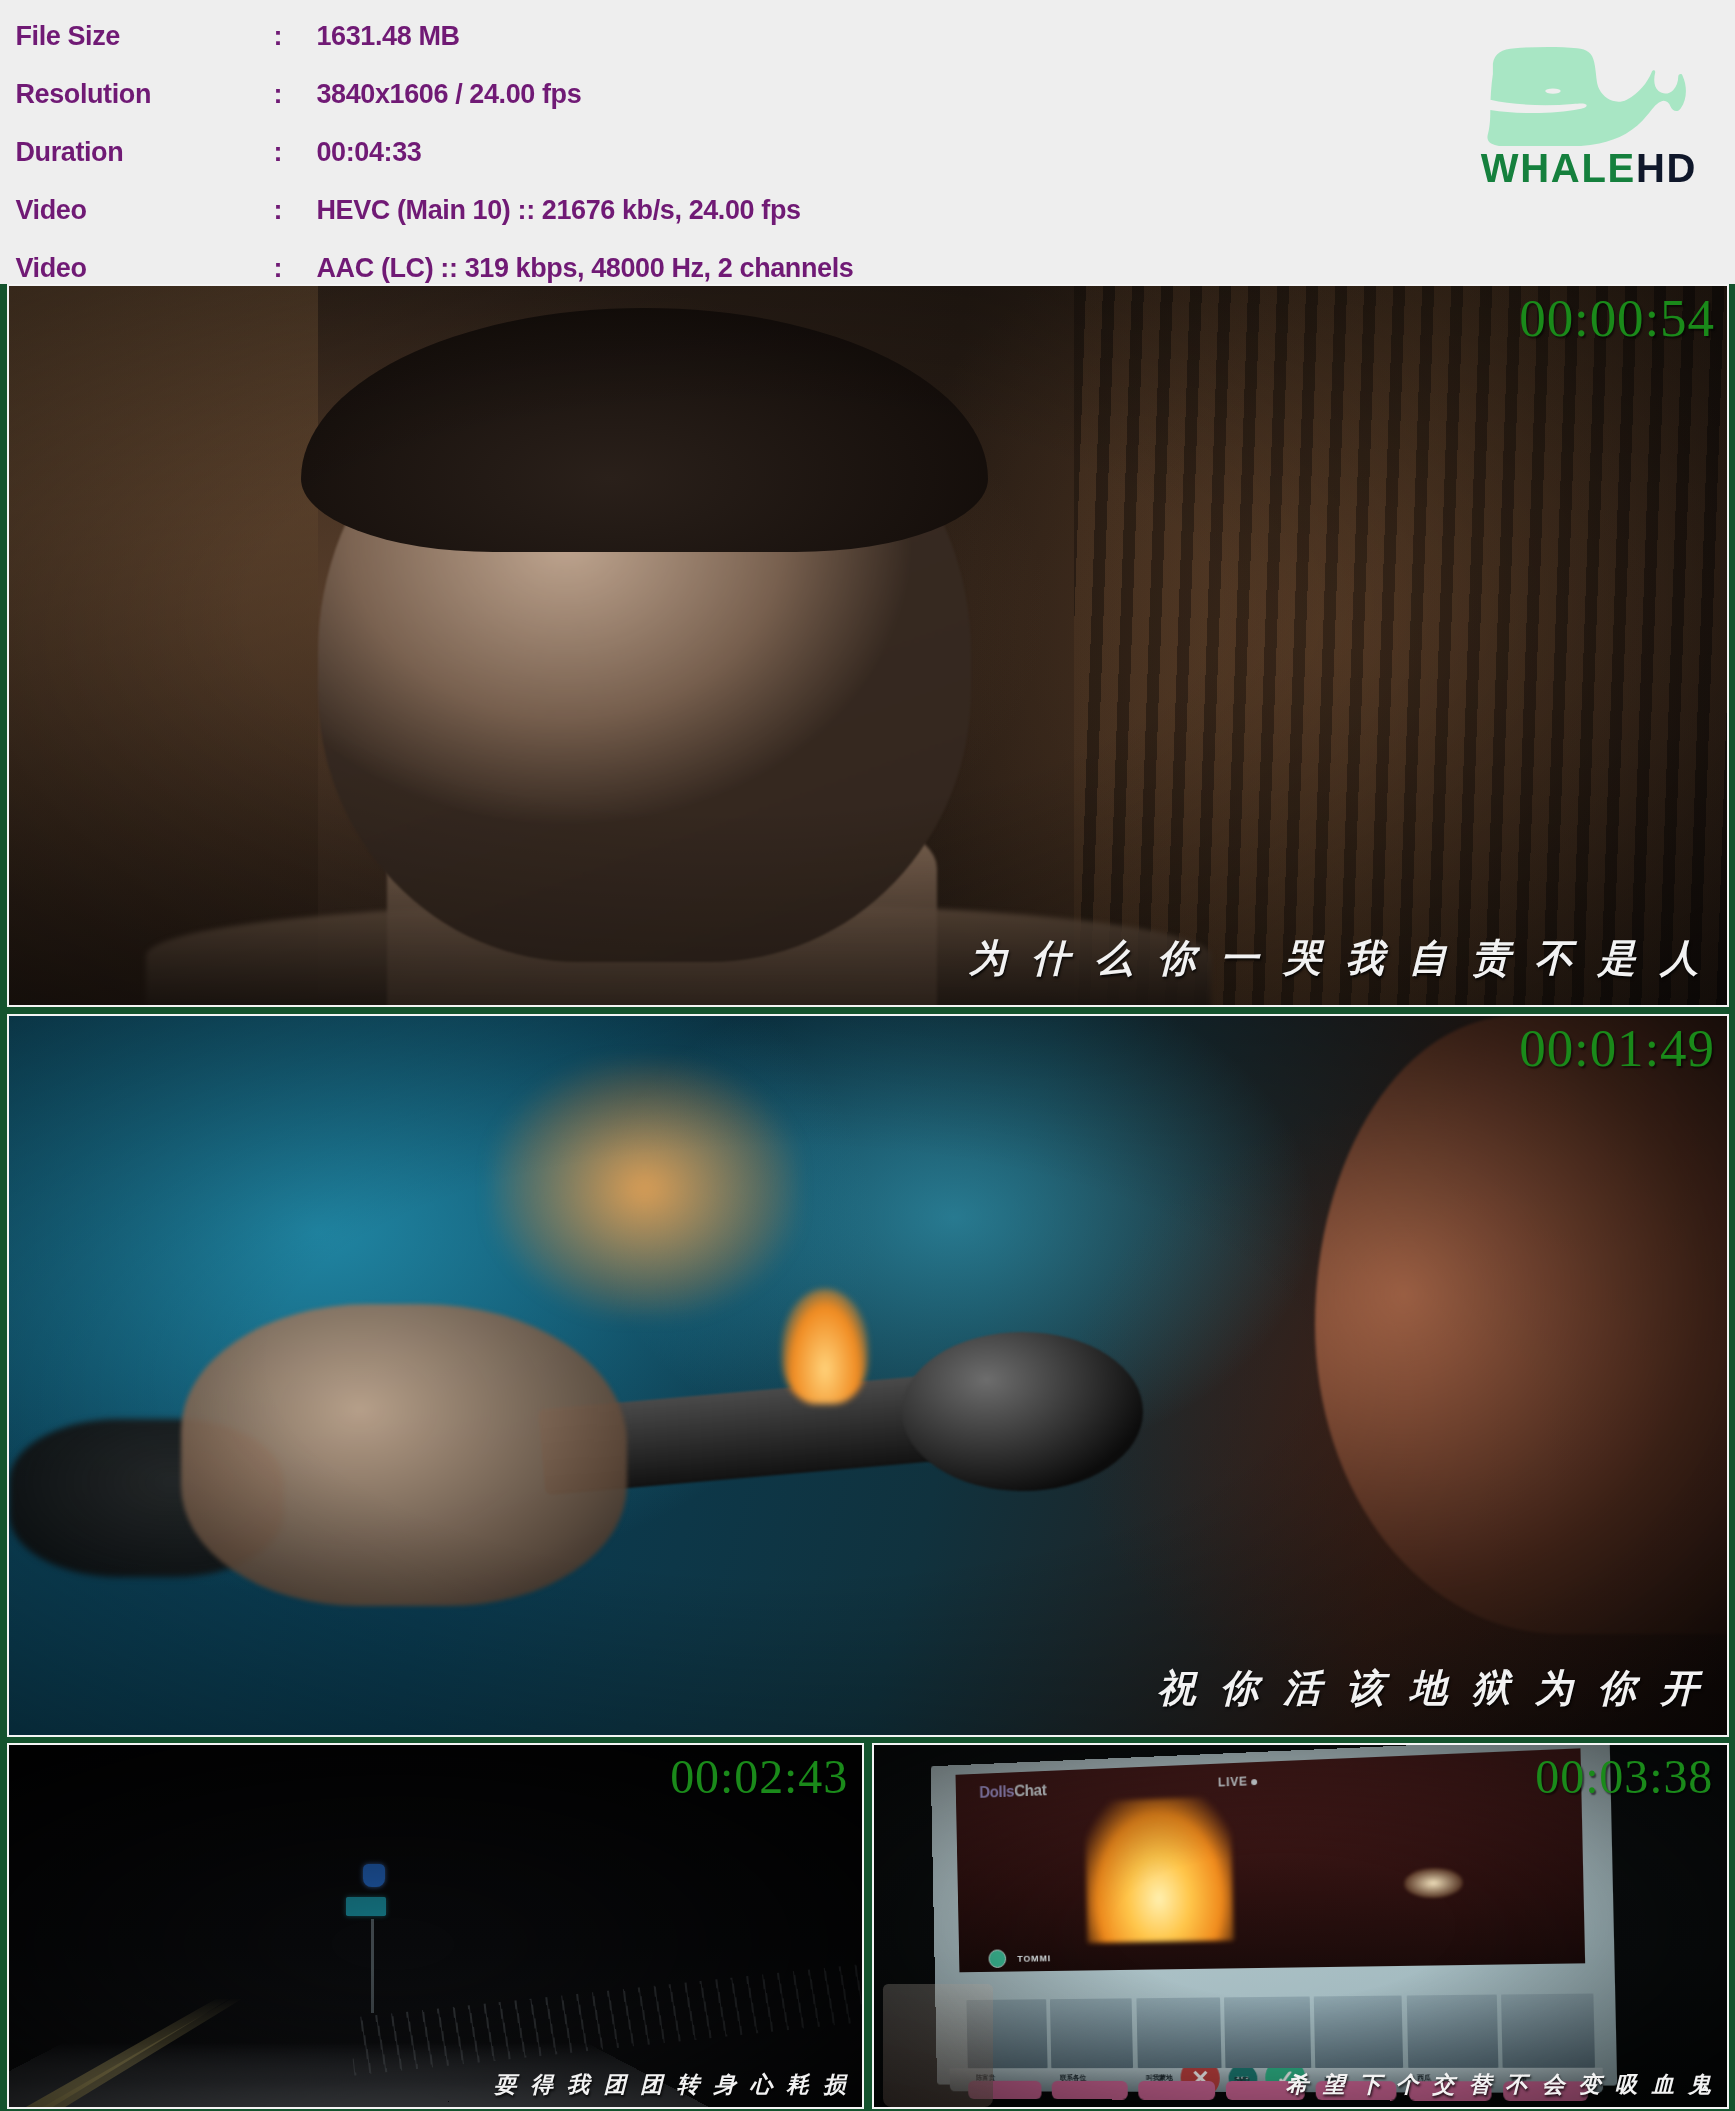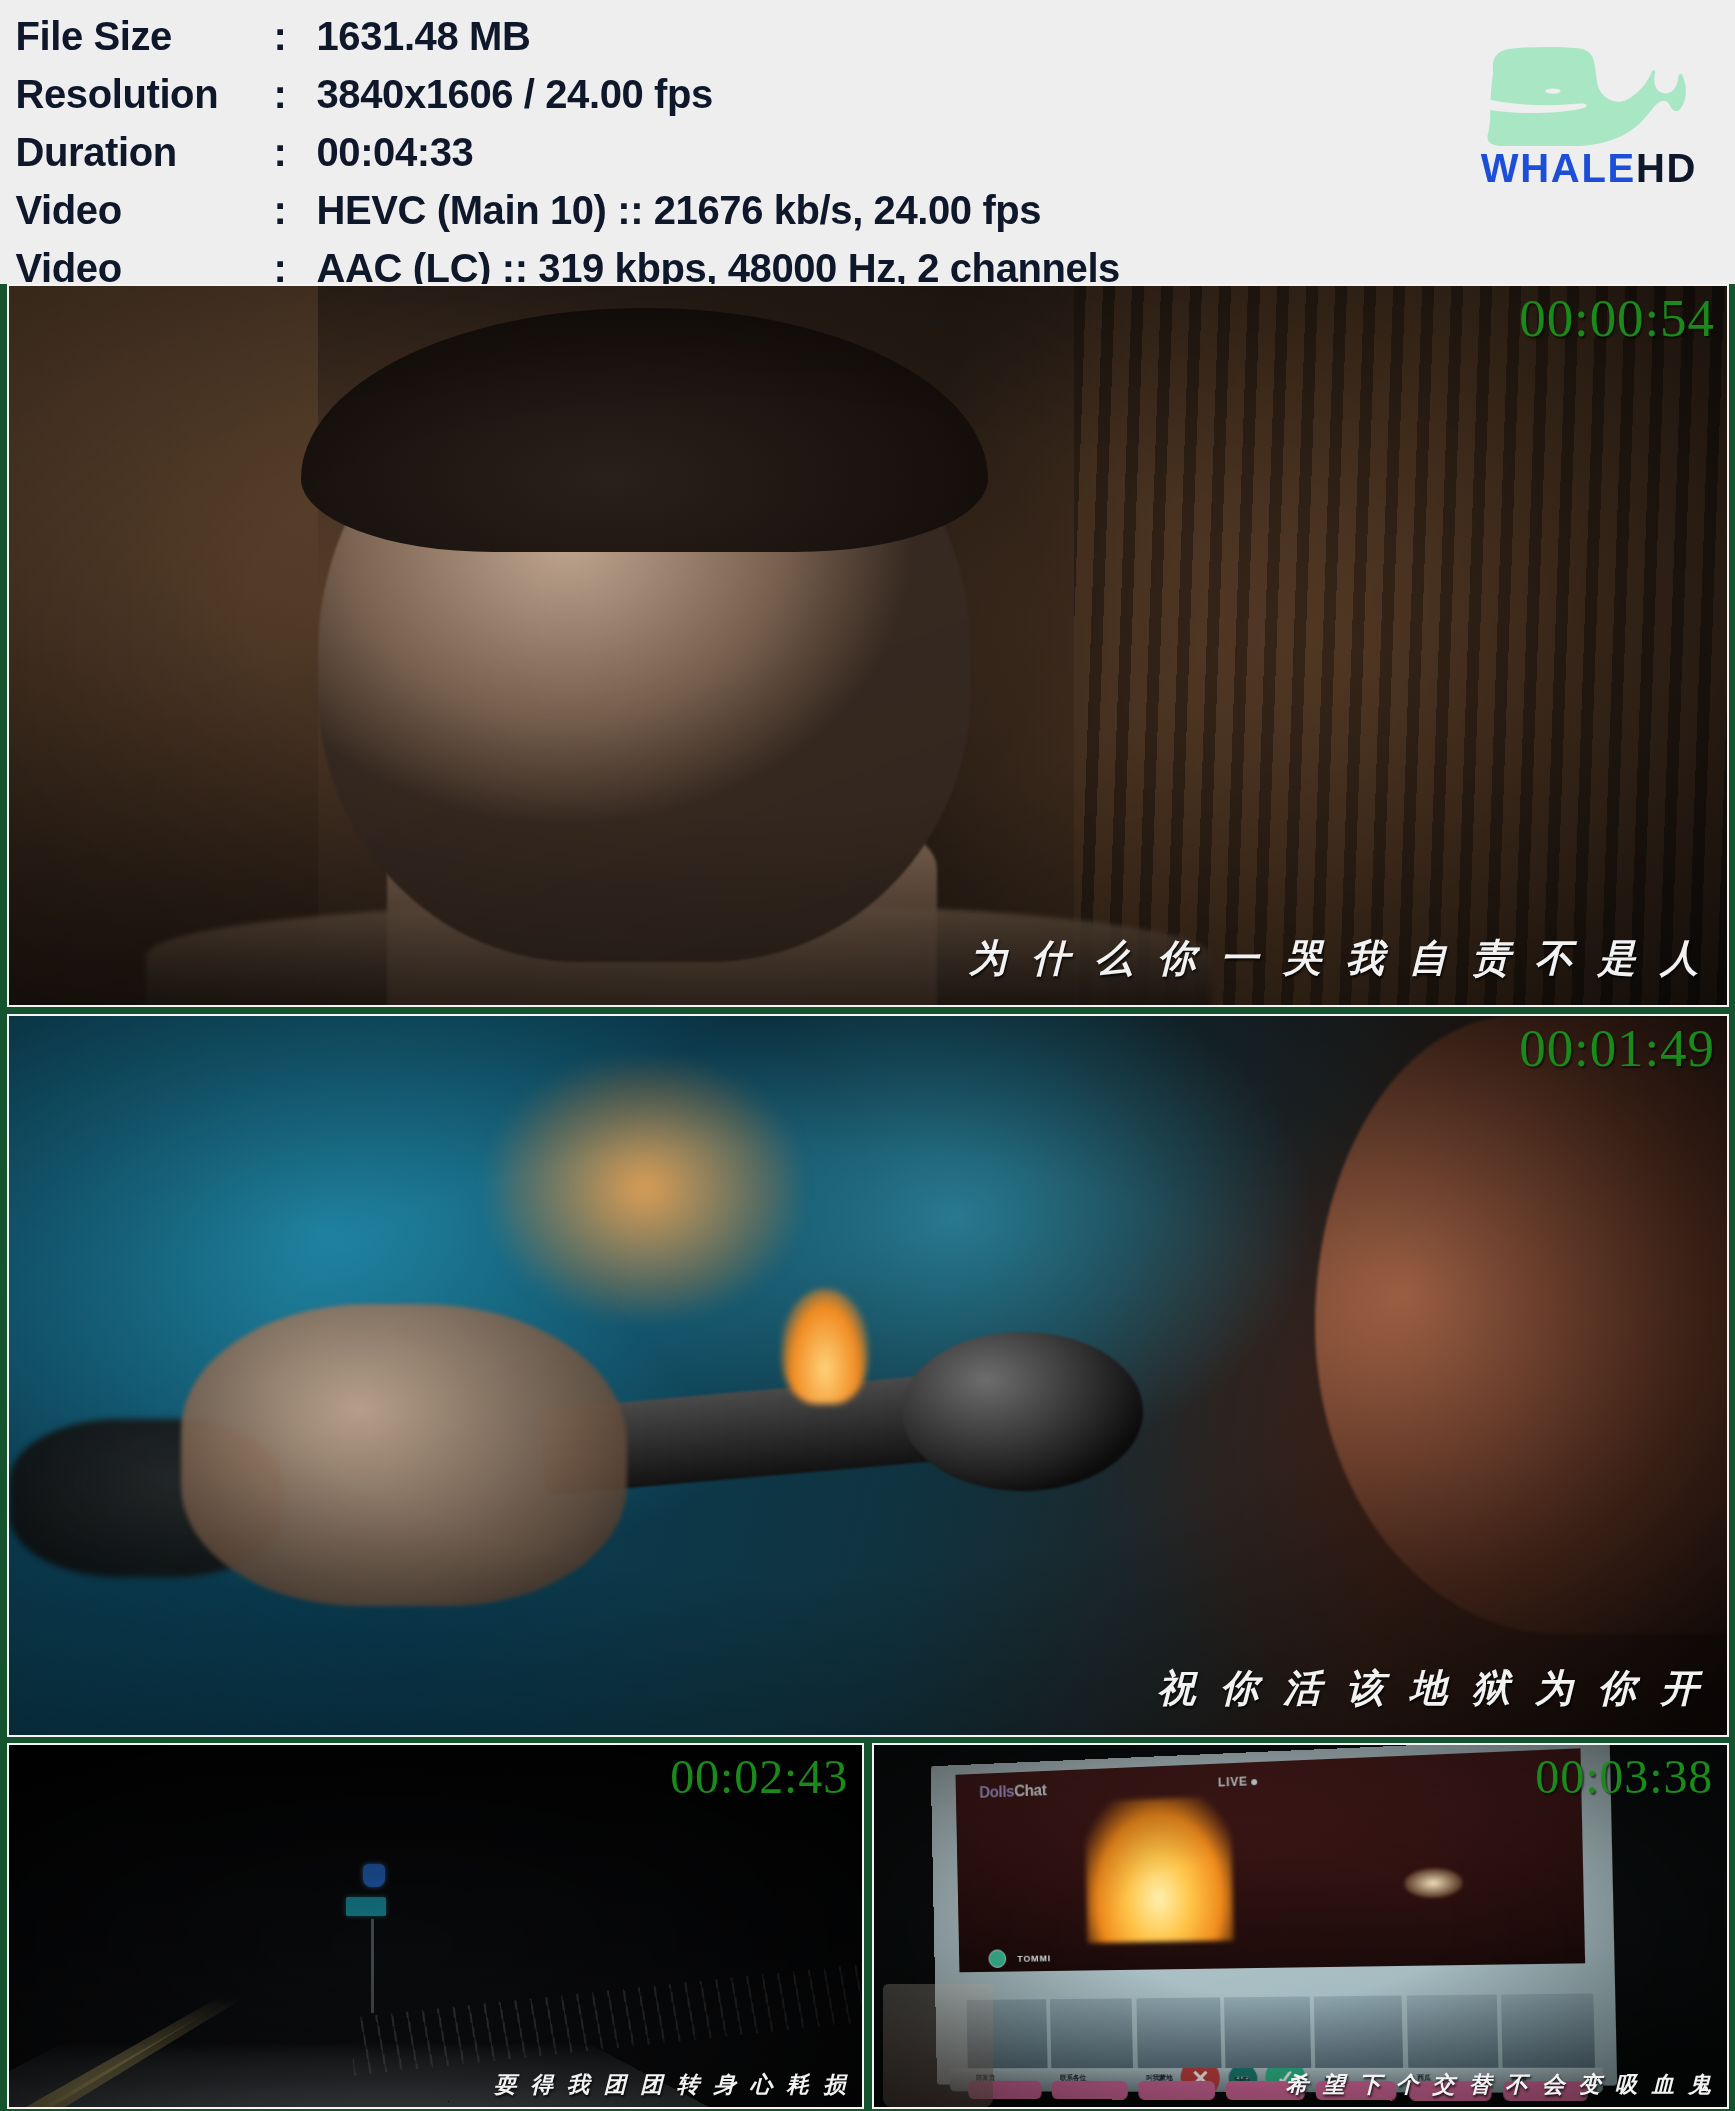--- a/index.html
+++ b/index.html
@@ -25,22 +25,22 @@
     background: #eeeeee;
     padding: 6.9px 0 0 15.5px;
   }
   .info-table {
     display: grid;
     grid-template-columns: 258px 43px auto;
     row-gap: 0px;
     align-content: start;
   }
   .info-label, .info-colon, .info-value {
-    color: #0f172a;
-    font-size: 40px;
+    color: #701a75;
+    font-size: 27px;
     font-weight: bold;
     line-height: 58px;
     white-space: nowrap;
     font-family: "Liberation Sans", sans-serif;
     letter-spacing: -0.4px;
   }
   .info-colon { text-align: left; }
 
   
   .logo {
@@ -53,21 +53,21 @@
   }
   .logo svg { display: block; margin: 0 auto; }
   .logo-word {
     margin-top: 1.7px;
     font-size: 40px;
     font-weight: bold;
     letter-spacing: 1.7px;
     line-height: 41px;
     font-family: "Liberation Sans", sans-serif;
   }
-  .logo-whale { color: #1d4ed8; }
+  .logo-whale { color: #15803d; }
   .logo-hd { color: #0f172a; }
 
   
   .frames {
     position: absolute;
     top: 284px;
     left: 0;
     width: 1735px;
     height: 1827px;
     background: #14532d;

